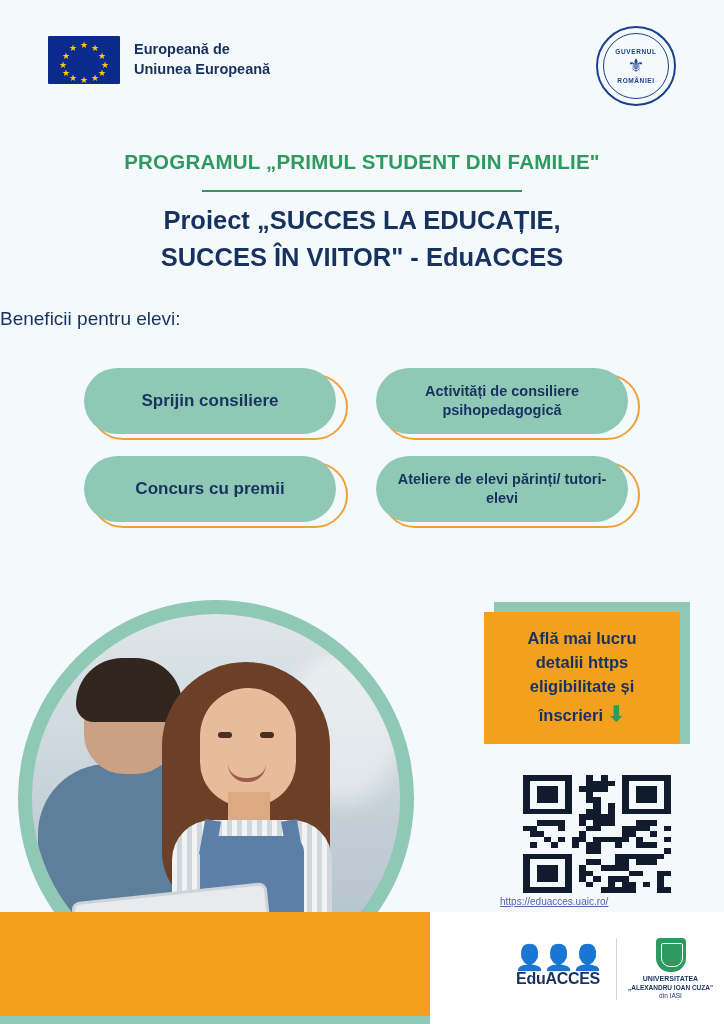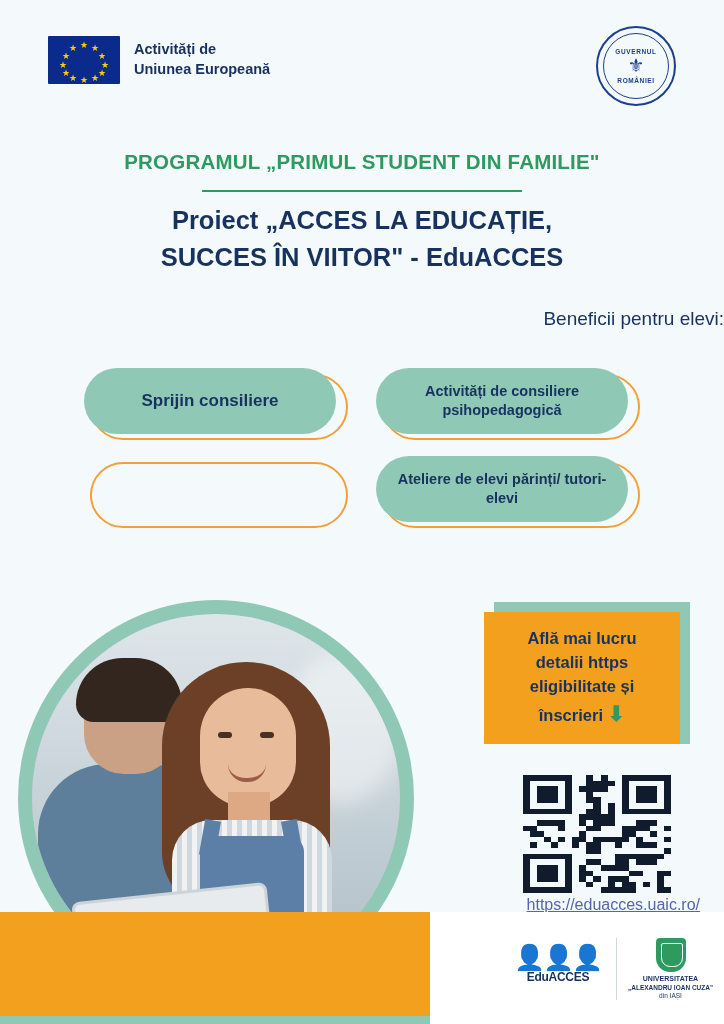--- a/index.html
+++ b/index.html
@@ -126,21 +126,21 @@
     color: #17325f;
     font-size: 25.5px;
     font-weight: bold;
     line-height: 1.45;
   }
   .benefits-label {
     position: absolute;
     top: 308px;
     left: 0;
     width: 724px;
-    text-align: right;
+    text-align: left;
     color: #17325f;
     font-size: 19px;
   }
 
   
   .pills {
     position: absolute;
     top: 368px;
     left: 84px;
     width: 556px;
@@ -379,23 +379,23 @@
     grid-template-columns: repeat(21, 1fr);
     grid-template-rows: repeat(21, 1fr);
     background: #f4f9fc;
   }
   .qr i { background: #111b2e; }
   .qr-link {
     position: absolute;
     left: 500px;
     top: 896px;
     width: 200px;
-    text-align: right;
+    text-align: left;
     color: #5566aa;
-    font-size: 16px;
+    font-size: 10px;
     text-decoration: underline;
   }
 
   
   .bottom-orange {
     position: absolute;
     left: 0;
     top: 912px;
     width: 430px;
     height: 112px;
@@ -428,21 +428,21 @@
   .logo-figures {
     font-size: 25px;
     line-height: 26px;
     letter-spacing: -2px;
   }
   .fig-g { color: #2e9a5f; }
   .fig-b { color: #2f7fd1; }
   .fig-o { color: #f3a01f; }
   .logo-eduacces .brand {
     color: #17325f;
-    font-size: 12px;
+    font-size: 16px;
     font-weight: bold;
     letter-spacing: -0.3px;
   }
   .logo-uaic {
     position: absolute;
     left: 616px;
     top: 938px;
     width: 100px;
     text-align: center;
     border-left: 1px solid #cfd8e0;
@@ -484,57 +484,60 @@
         <span class="eu-star" style="left:50px;top:33px;">★</span>
         <span class="eu-star" style="left:43px;top:38px;">★</span>
         <span class="eu-star" style="left:32px;top:40px;">★</span>
         <span class="eu-star" style="left:21px;top:38px;">★</span>
         <span class="eu-star" style="left:14px;top:33px;">★</span>
         <span class="eu-star" style="left:11px;top:25px;">★</span>
         <span class="eu-star" style="left:14px;top:16px;">★</span>
         <span class="eu-star" style="left:21px;top:8px;">★</span>
       </div>
       <div class="eu-text">
-        <div>Activități de</div>
+        <div>Europeană de</div>
         <div>Uniunea Europeană</div>
       </div>
     </div>
 
     <div class="gov-seal">
       <div class="seal-inner">
         <div class="seal-top">GUVERNUL</div>
         <div class="seal-crest">⚜</div>
         <div class="seal-bottom">ROMÂNIEI</div>
       </div>
     </div>
   </div>
 
   <div class="program-title">PROGRAMUL „PRIMUL STUDENT DIN FAMILIE"</div>
   <div class="rule"></div>
   <div class="project-title">
-    <div>Proiect „ACCES LA EDUCAȚIE,</div>
+    <div>Proiect „SUCCES LA EDUCAȚIE,</div>
     <div>SUCCES ÎN VIITOR" - EduACCES</div>
   </div>
   <div class="benefits-label">Beneficii pentru elevi:</div>
 
   <div class="pills">
     <div class="pill">
       <div class="pill-outline"></div>
       <div class="pill-fill">
         <span class="pill-label">Sprijin consiliere</span>
       </div>
     </div>
     <div class="pill small">
       <div class="pill-outline"></div>
       <div class="pill-fill">
         <span class="pill-label">Activități de consiliere psihopedagogică</span>
       </div>
     </div>
     <div class="pill">
       <div class="pill-outline"></div>
+      <div class="pill-fill">
+        <span class="pill-label">Concurs cu premii</span>
+      </div>
     </div>
     <div class="pill small">
       <div class="pill-outline"></div>
       <div class="pill-fill">
         <span class="pill-label">Ateliere de elevi părinți/ tutori-elevi</span>
       </div>
     </div>
   </div>
 
   <div class="photo-wrap">

